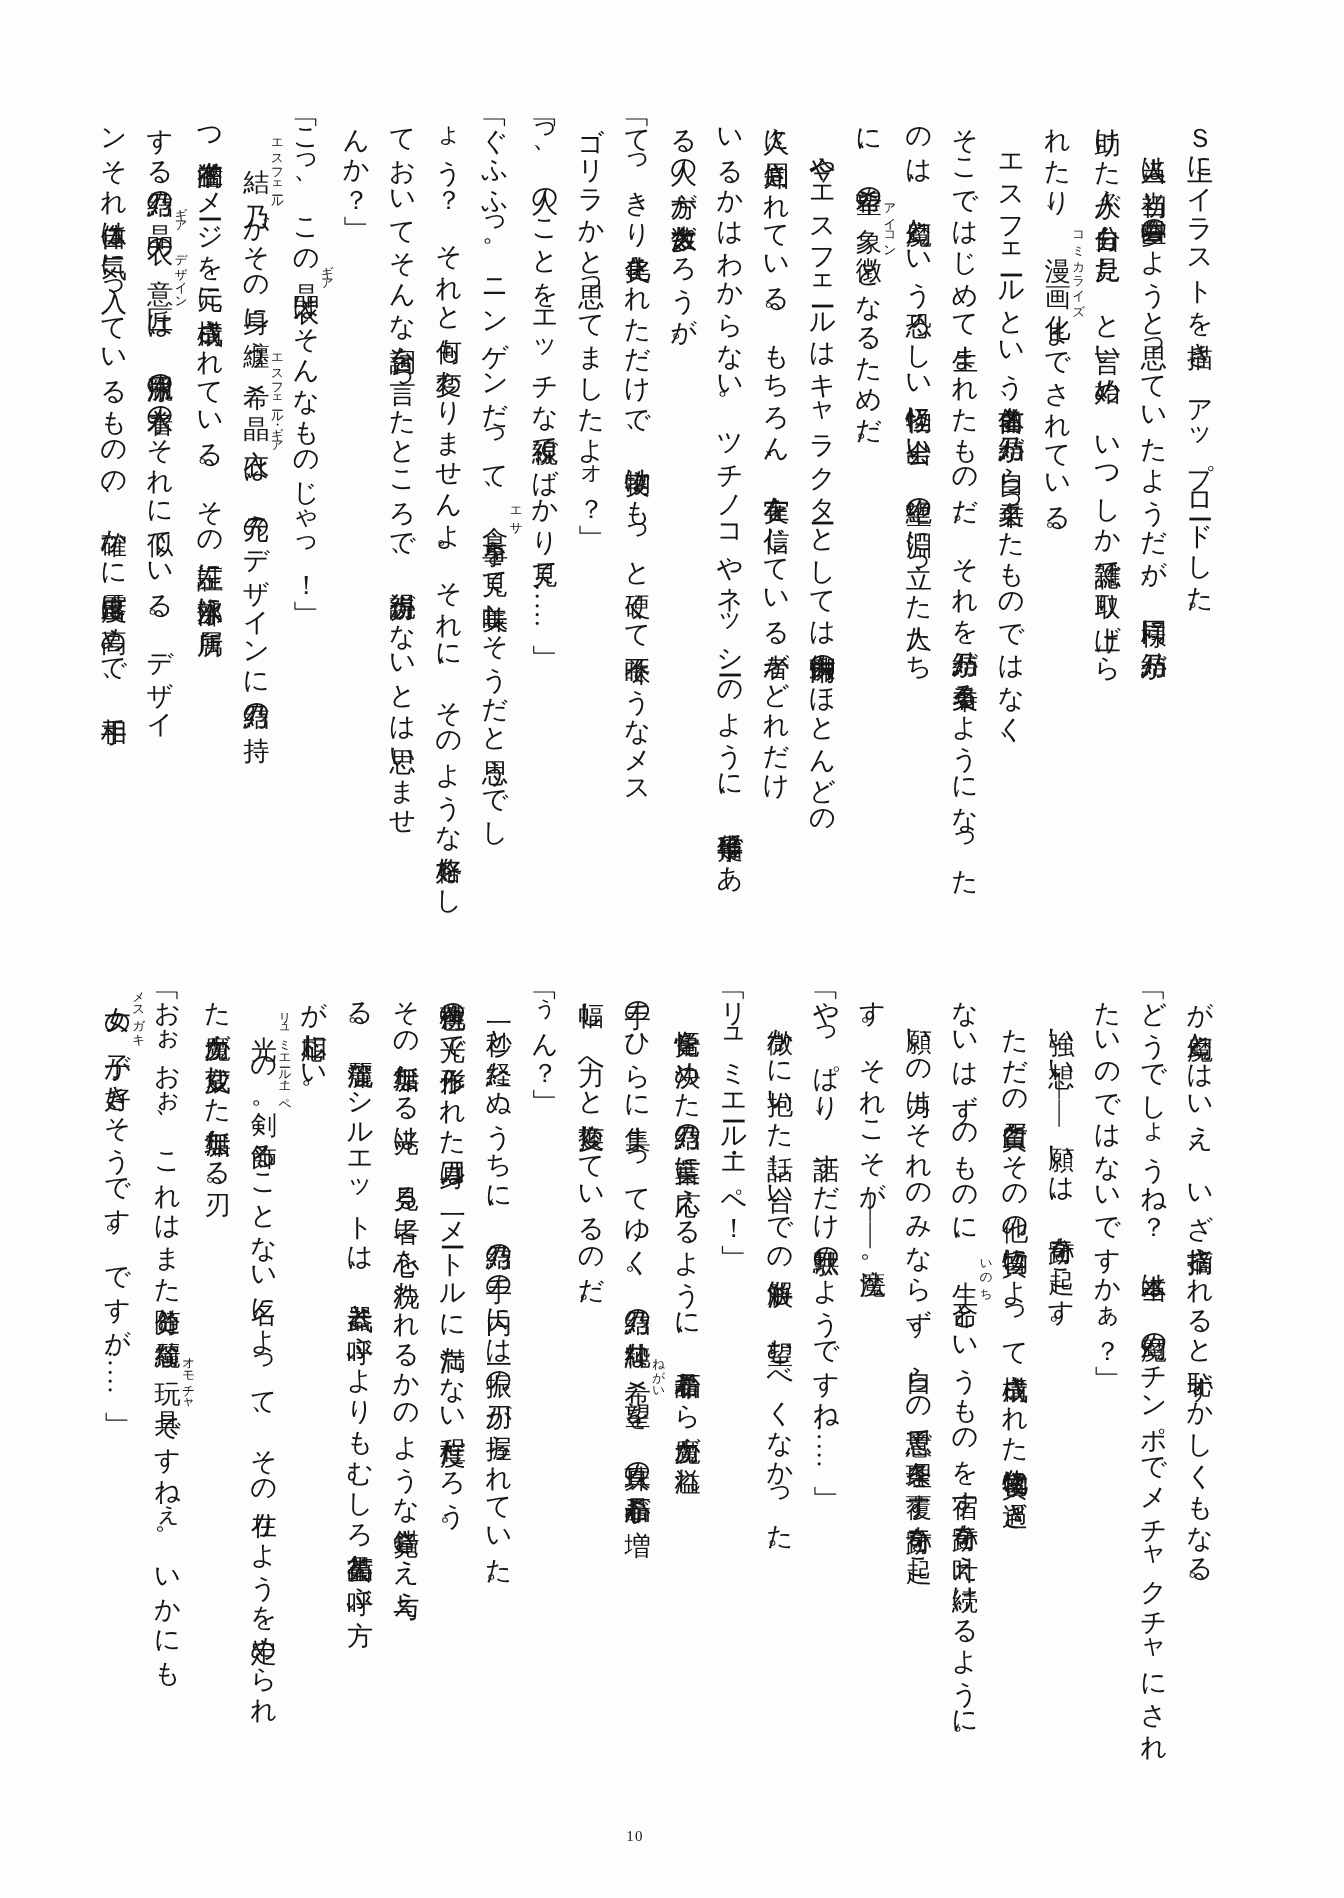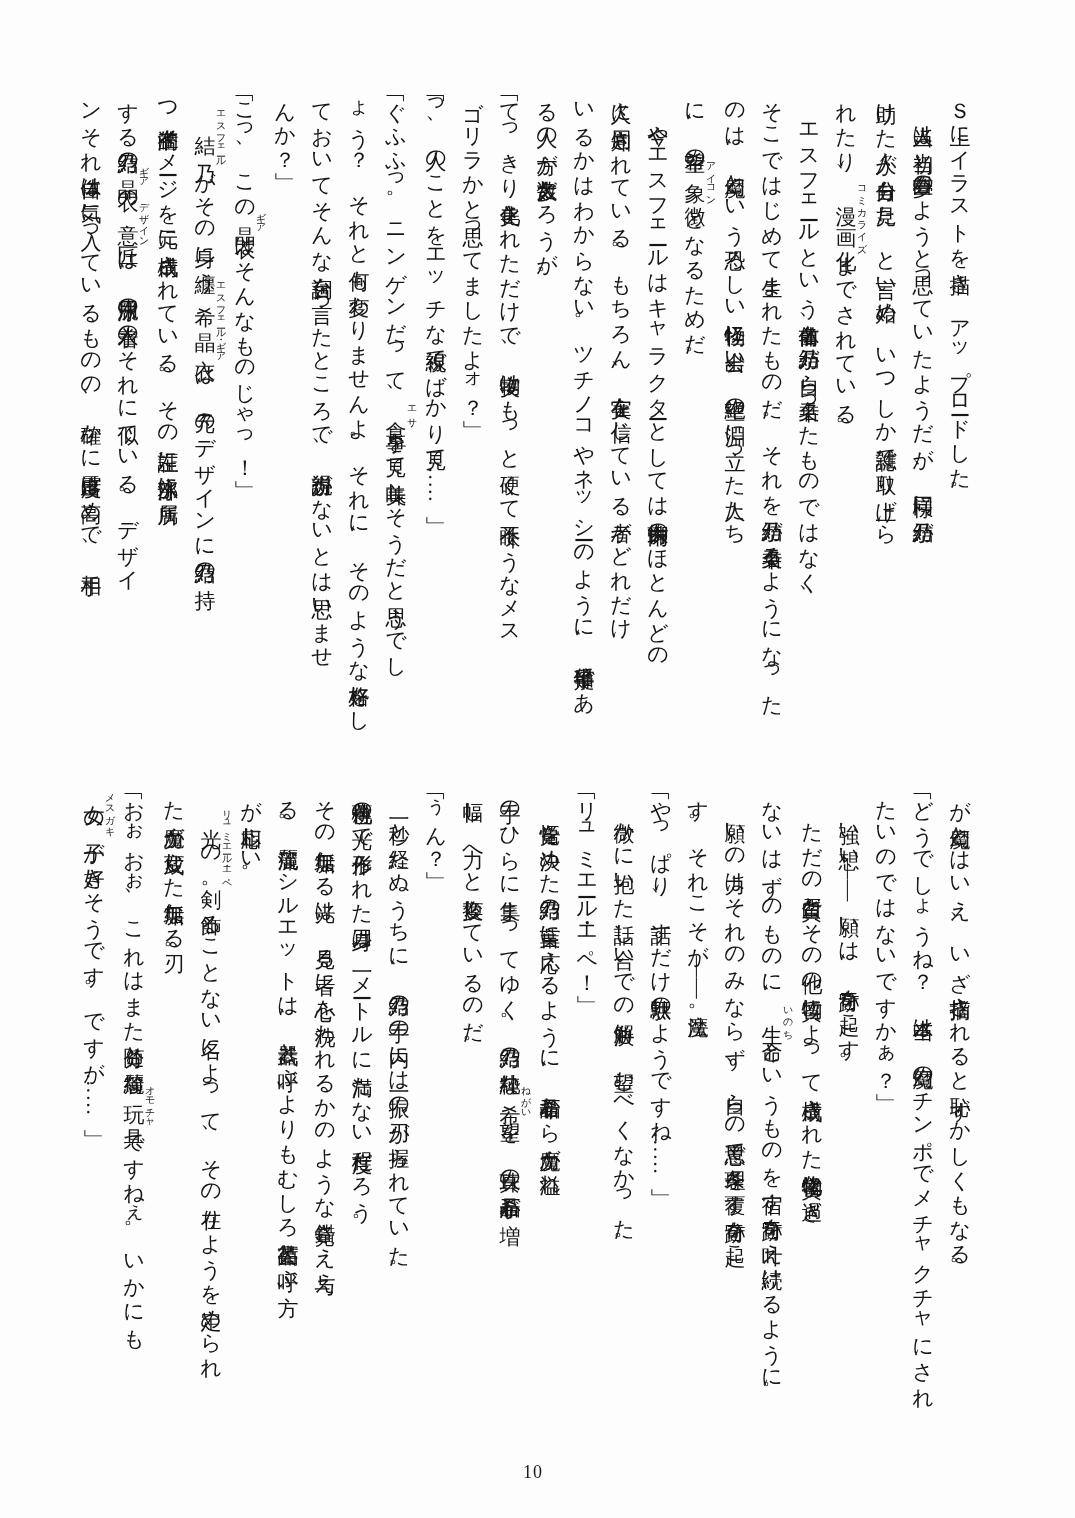--- a/index.html
+++ b/index.html
@@ -38,22 +38,22 @@
     font-size: 10px;
     letter-spacing: 0px;
     line-height: 1;
     font-family: "Liberation Serif", "DejaVu Serif", serif;
   }
   .page-number {
     position: absolute;
     top: 1462px;
     left: 501px;
     width: 64px;
-    text-align: center;
-    font-size: 18px;
+    text-align: left;
+    font-size: 12px;
     letter-spacing: 1px;
     color: #1a1a1a;
   }
 </style>
 </head>
 <body>
 
 <div class="page">
   <div class="vblock block-top">
       <div class="tline">Ｓ上にイラストを描き、アップロードした。</div>

